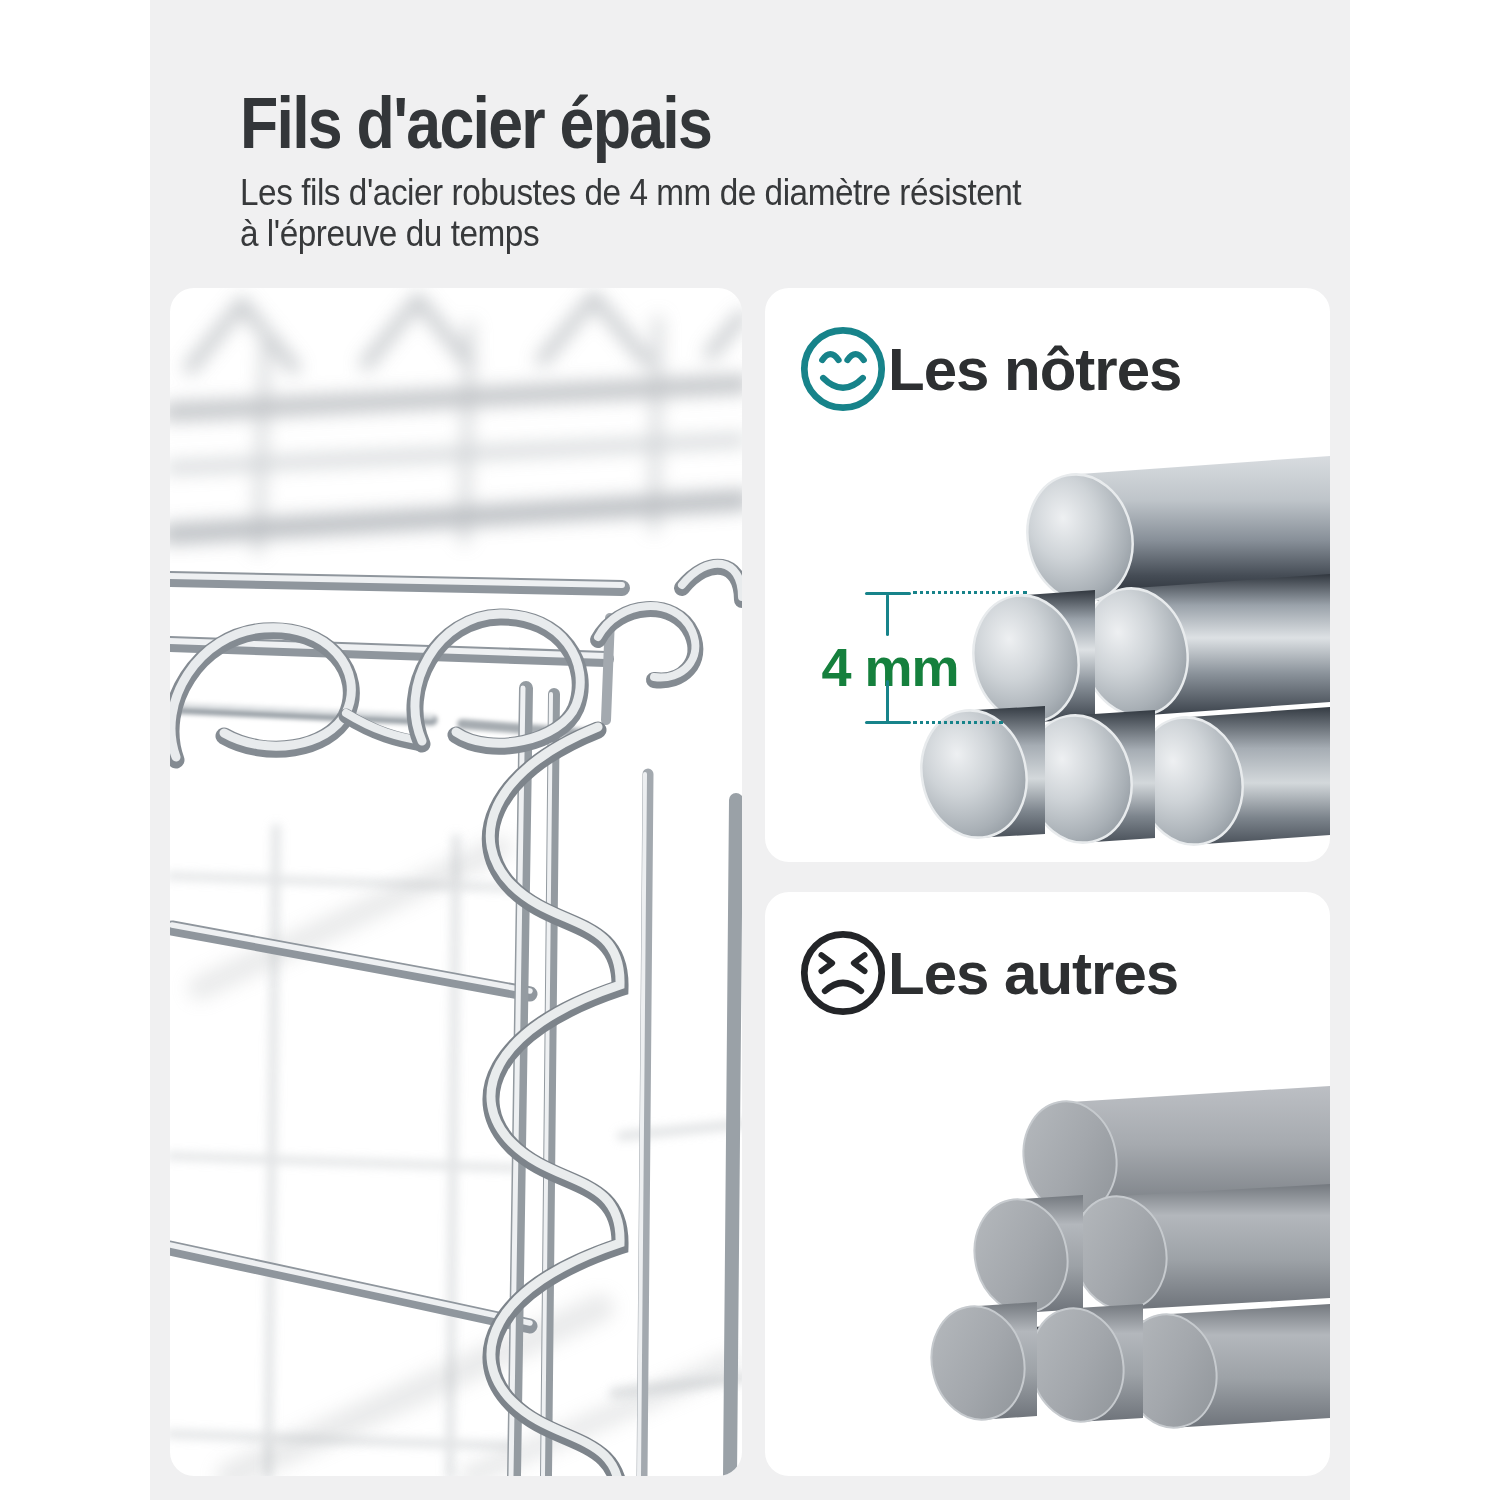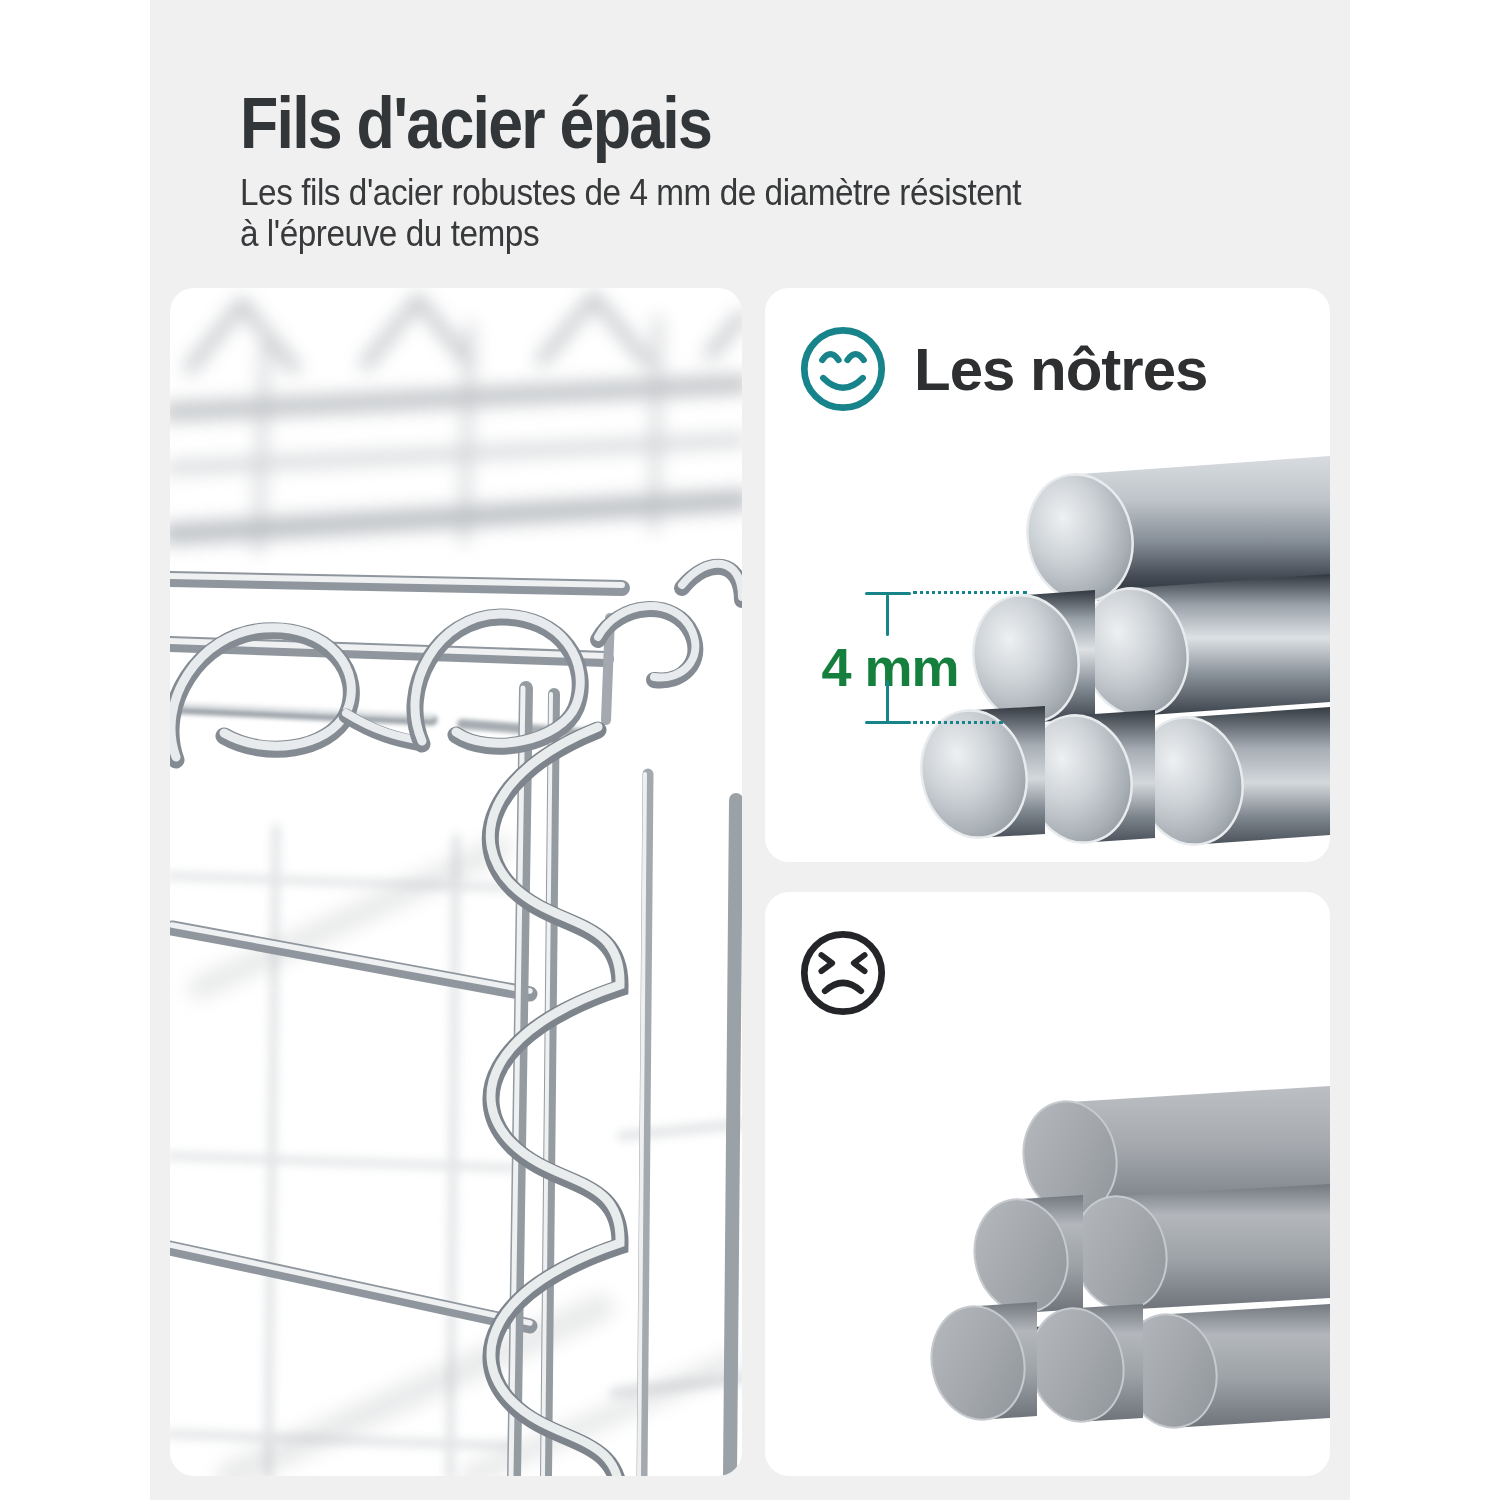--- a/index.html
+++ b/index.html
@@ -8,21 +8,21 @@
   .card{position:absolute;left:150px;top:0;width:1200px;height:1500px;background:#f0f0f1;}
   .title{position:absolute;left:240px;top:82px;font-size:72px;font-weight:700;color:#333639;
          letter-spacing:-2px;white-space:nowrap;transform:scaleX(.87);transform-origin:0 50%;}
   .subtitle{position:absolute;left:240px;top:172px;font-size:37px;font-weight:400;color:#37393b;
             letter-spacing:-.5px;line-height:41px;white-space:nowrap;transform:scaleX(.9);transform-origin:0 0;}
   .panel{position:absolute;background:#ffffff;border-radius:24px;overflow:hidden;}
   .panel-photo{left:170px;top:288px;width:572px;height:1188px;}
   .panel-ours{left:765px;top:288px;width:565px;height:574px;}
   .panel-others{left:765px;top:892px;width:565px;height:584px;}
   .panel svg.fill{position:absolute;left:0;top:0;width:100%;height:100%;display:block;}
-  .panel-head{position:absolute;left:33px;top:36px;display:flex;align-items:center;gap:26px;z-index:3;}
+  .panel-head{position:absolute;left:33px;top:36px;display:flex;align-items:center;z-index:3;}
   .panel-head .face{width:90px;height:90px;flex:0 0 auto;}
   .panel-label{font-size:60px;font-weight:700;color:#2d2f31;letter-spacing:-1px;white-space:nowrap;}
   
   .meas{position:absolute;z-index:4;}
   .meas.cap{width:46px;height:3px;background:#17838a;border-radius:2px;}
   .meas.vseg{width:3px;height:42px;background:#17838a;border-radius:2px;}
   .meas.dots{height:0;border-top:3px dotted #17838a;}
   .meas-label{position:absolute;left:50px;top:348px;width:150px;text-align:center;z-index:4;
               font-size:54px;font-weight:600;color:#15803d;letter-spacing:-1px;}
 </style>
@@ -199,20 +199,21 @@
   </div>
 
   <div class="panel panel-others">
     <div class="panel-head">
       <svg class="face" viewBox="0 0 100 100">
         <circle cx="50" cy="50" r="43" fill="none" stroke="#232528" stroke-width="7.5"></circle>
         <path d="M26,30 l 12,9 l -12,9" fill="none" stroke="#232528" stroke-width="6.5" stroke-linecap="round" stroke-linejoin="round"></path>
         <path d="M74,30 l -12,9 l 12,9" fill="none" stroke="#232528" stroke-width="6.5" stroke-linecap="round" stroke-linejoin="round"></path>
         <path d="M30,70 q 20,-18 40,0" fill="none" stroke="#232528" stroke-width="7" stroke-linecap="round"></path>
       </svg>
+      <span class="panel-label">Les autres</span>
     </div>
 
     <svg class="fill" viewBox="0 0 565 584">
       <defs>
         <linearGradient id="xFace" x1="0" y1="0" x2="1" y2="1">
           <stop offset="0%" stop-color="#b6babe"></stop>
             <stop offset="55%" stop-color="#a3a7ac"></stop>
           <stop offset="100%" stop-color="#8f9499"></stop>
         </linearGradient>
         <linearGradient id="xTopBody" x1="0" y1="0" x2="0" y2="1">

